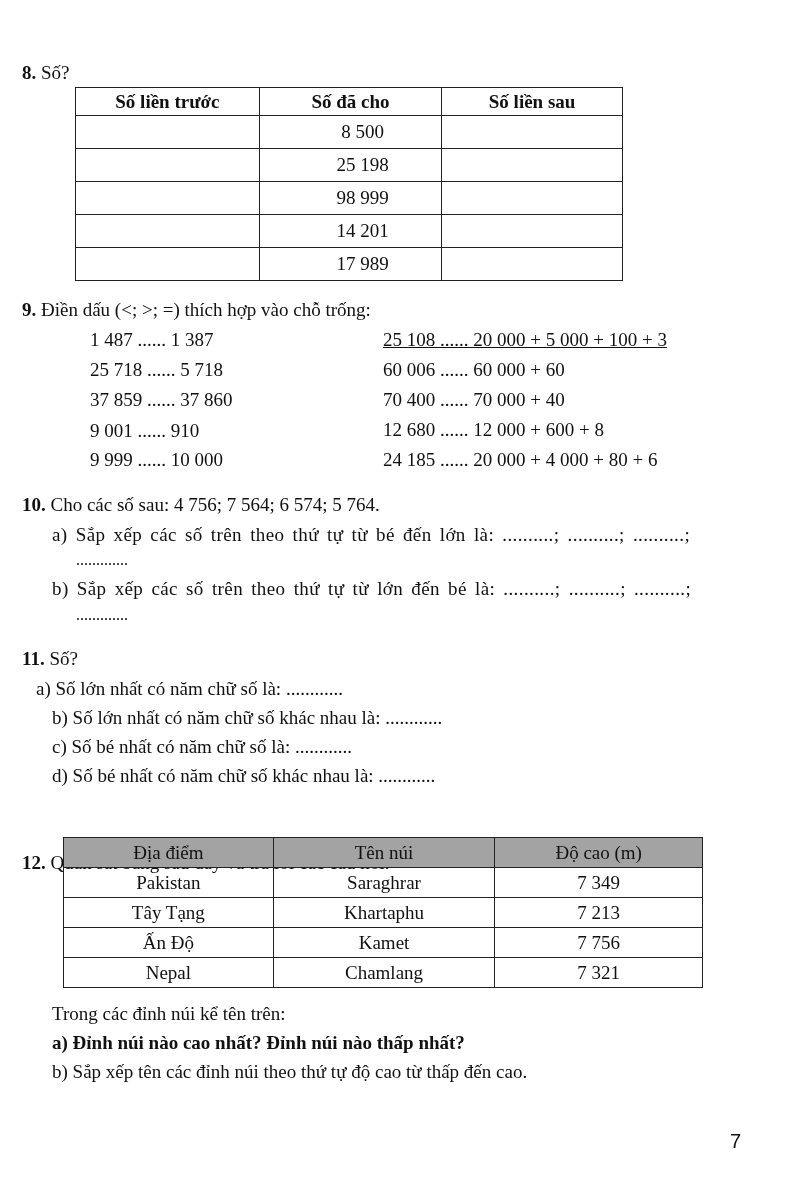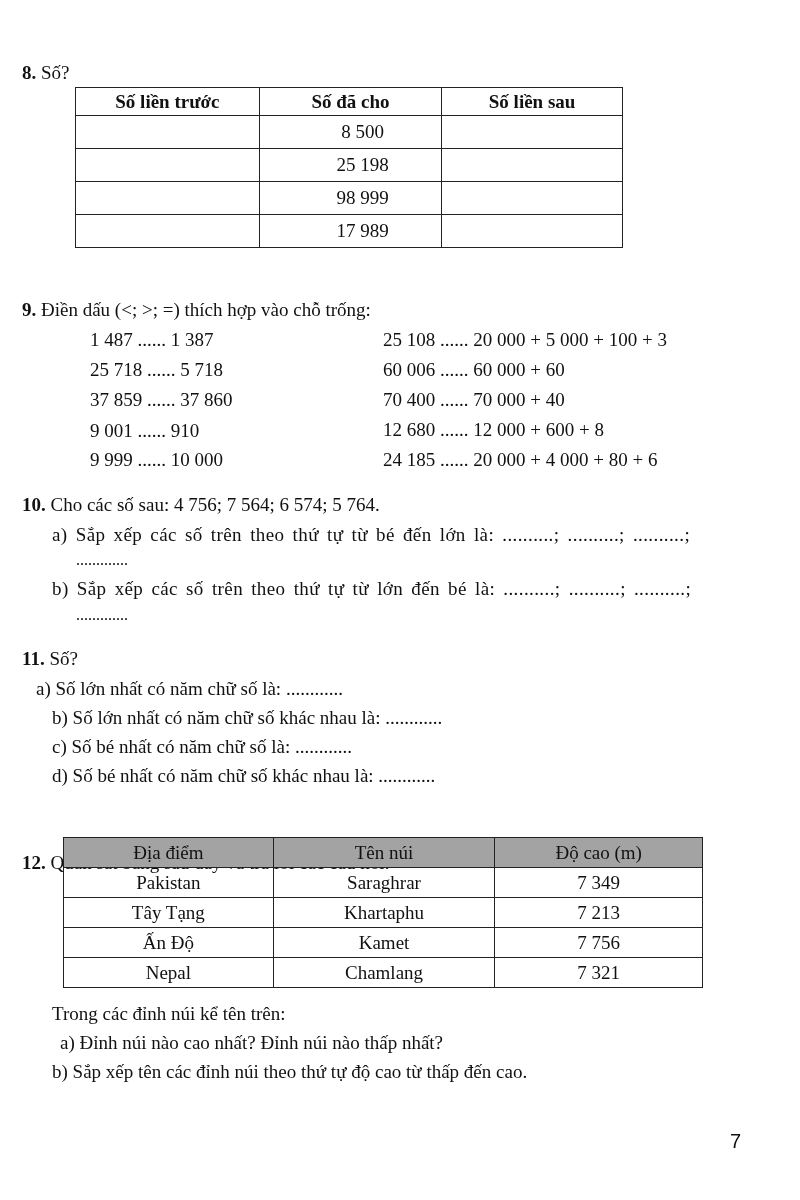--- a/index.html
+++ b/index.html
@@ -51,36 +51,41 @@
     <td>25 198</td>
     <td></td>
   </tr>
   <tr>
     <td></td>
     <td>98 999</td>
     <td></td>
   </tr>
   <tr>
     <td></td>
+    <td>14 201</td>
+    <td></td>
+  </tr>
+  <tr>
+    <td></td>
     <td>17 989</td>
     <td></td>
   </tr>
 </tbody>
   </table>
 
 <div class="abs" style="left:22px; top:299px;">
   <span class="num">9.</span>
   <span>Điền dấu (&lt;; &gt;; =) thích hợp vào chỗ trống:</span>
 </div>
 <div class="abs" style="left:90px; top:329px;">1 487  ...... 1 387</div>
 <div class="abs" style="left:90px; top:359px;">25 718 ...... 5 718</div>
 <div class="abs" style="left:90px; top:389px;">37 859 ...... 37 860</div>
 <div class="abs" style="left:90px; top:420px;">9 001 ...... 910</div>
 <div class="abs" style="left:90px; top:449px;">9 999  ...... 10 000</div>
-<div class="abs" style="left:383px; top:329px;">25 108 ...... 20 000 + 5 000 + 100 + 3</div>
+<div class="abs" style="left:383px; top:329px;text-decoration:underline;">25 108 ...... 20 000 + 5 000 + 100 + 3</div>
 <div class="abs" style="left:383px; top:359px;">60 006 ...... 60 000 + 60</div>
 <div class="abs" style="left:383px; top:389px;">70 400 ...... 70 000 + 40</div>
 <div class="abs" style="left:383px; top:419px;">12 680 ...... 12 000 + 600 + 8</div>
 <div class="abs" style="left:383px; top:449px;">24 185 ...... 20 000 + 4 000 + 80 + 6</div>
 
 <div class="abs" style="left:22px; top:494px;">
   <span class="num">10.</span>
   <span>Cho các số sau: 4 756; 7 564; 6 574; 5 764.</span>
 </div>
 <div class="abs" style="left:52px; top:524px; letter-spacing:0.4px; word-spacing:3px;">a) Sắp xếp các số trên theo thứ tự từ bé đến lớn là: ..........; ..........; ..........;</div>
@@ -129,16 +134,16 @@
     <td>7 756</td>
   </tr>
   <tr>
     <td>Nepal</td>
     <td>Chamlang</td>
     <td>7 321</td>
   </tr>
 </tbody>
   </table>
 <div class="abs" style="left:52px; top:1003px;">Trong các đỉnh núi kể tên trên:</div>
-<div class="abs" style="left:60px; top:1032px;">a) Đỉnh núi nào cao nhất? Đỉnh núi nào thấp nhất?</div>
+<div class="abs" style="left:52px; top:1032px;font-weight:bold;">a) Đỉnh núi nào cao nhất? Đỉnh núi nào thấp nhất?</div>
 <div class="abs" style="left:52px; top:1061px;">b) Sắp xếp tên các đỉnh núi theo thứ tự độ cao từ thấp đến cao.</div>
 
 <div class="abs pagenum" style="left:730px; top:1130px;">7</div>
 
 </body></html>

